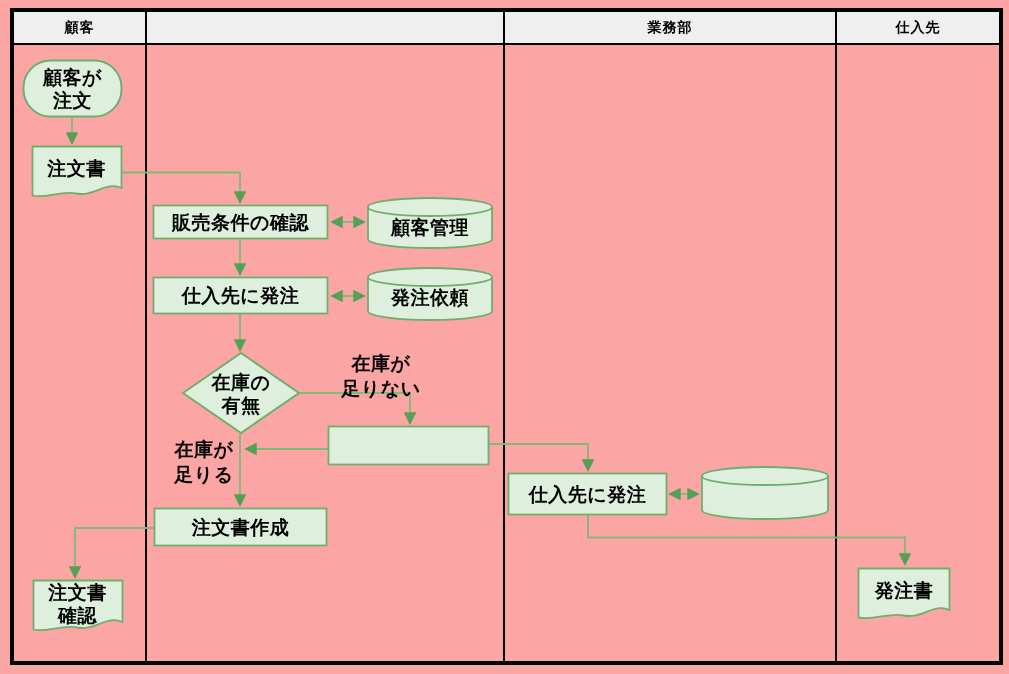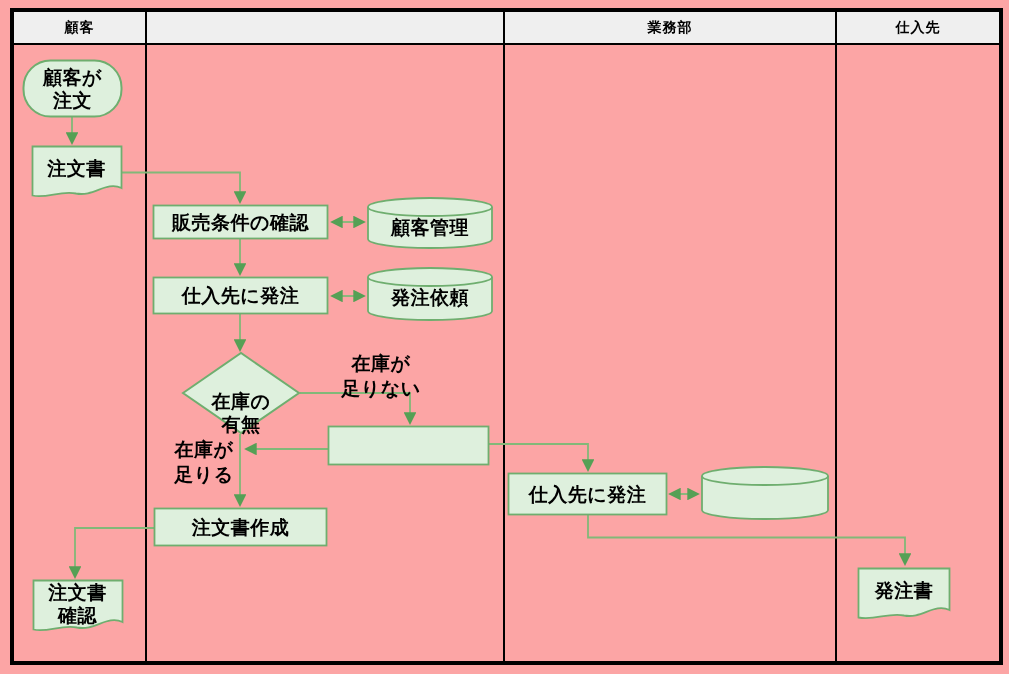--- a/index.html
+++ b/index.html
@@ -170,21 +170,21 @@
   </div>
   <div class="lbl" style="left:368px;top:207px;width:124px;height:41px">
     <span>顧客管理</span>
   </div>
   <div class="lbl" style="left:153px;top:277px;width:175px;height:37px">
     <span>仕入先に発注</span>
   </div>
   <div class="lbl" style="left:368px;top:277px;width:124px;height:41px">
     <span>発注依頼</span>
   </div>
-  <div class="lbl" style="left:183px;top:375px;width:116px;height:76px">
+  <div class="lbl" style="left:183px;top:356px;width:116px;height:76px">
     <span>在庫の</span>
     <span>有無</span>
   </div>
   <div class="lbl" style="left:154px;top:508px;width:173px;height:38px">
     <span>注文書作成</span>
   </div>
   <div class="lbl" style="left:33px;top:582px;width:89px;height:44px">
     <span>注文書</span>
     <span>確認</span>
   </div>

